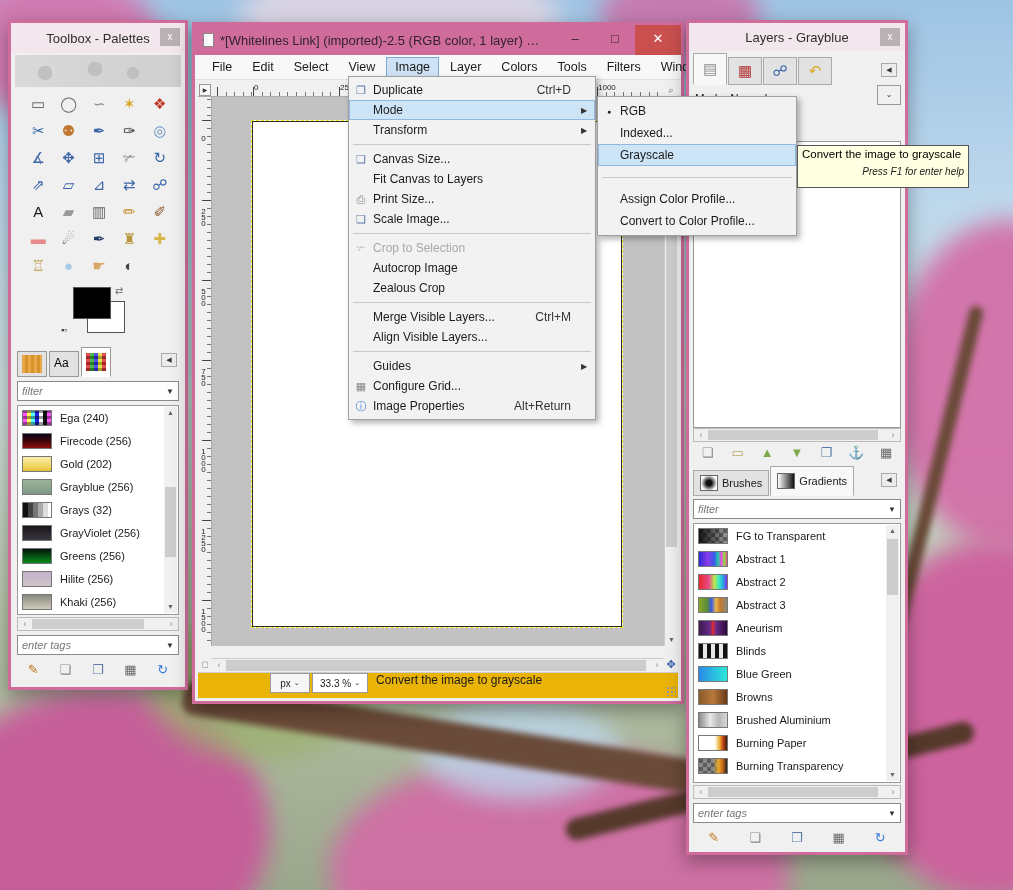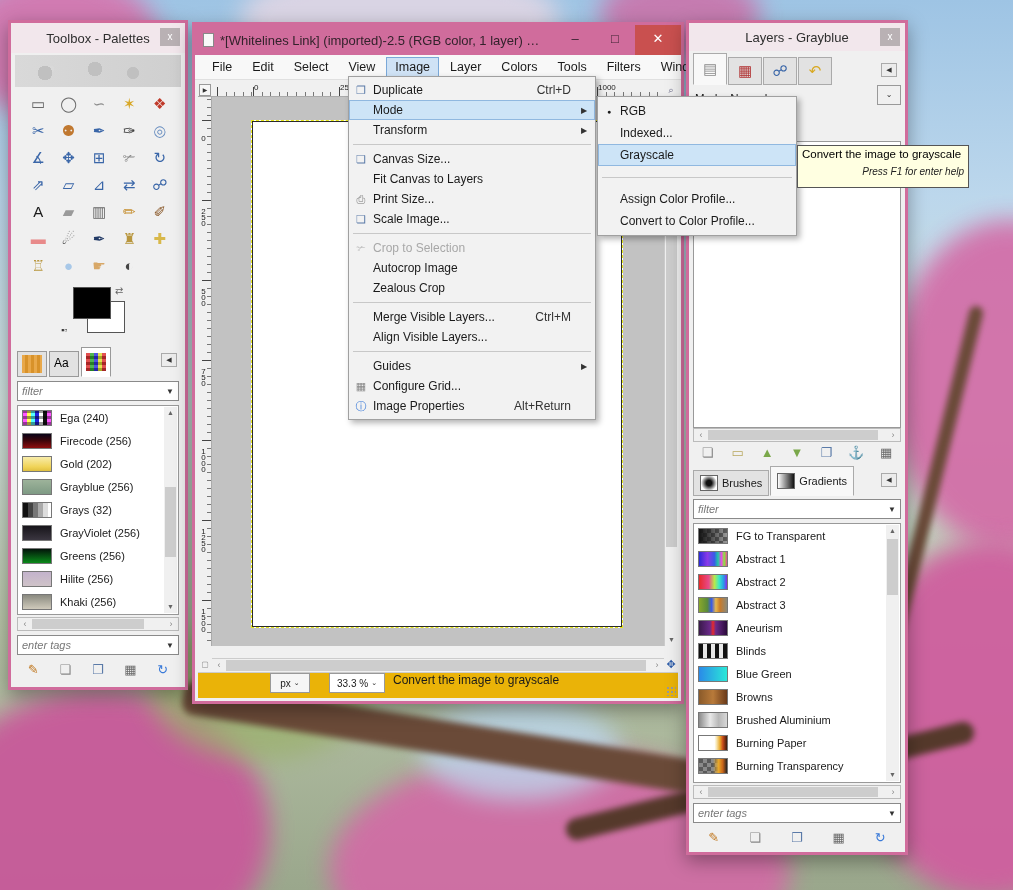--- a/index.html
+++ b/index.html
@@ -76,21 +76,21 @@
   .corner-menu { position:absolute; left:1px; top:1px; width:12px; height:12px; border:1px solid #999; background:#f6f6f6; font-size:6px; line-height:11px; text-align:center; color:#333; }
   .zoom-follow { position:absolute; right:0; top:0; width:14px; height:14px; font-size:9px; color:#557; text-align:center; line-height:14px; }
   .viewport { position:absolute; left:14px; top:14px; right:14px; bottom:52px; background:#c2c2c2; overflow:hidden; }
   .canvas { position:absolute; left:39px; top:23px; width:372px; height:508px; background:#fff; border:1px dashed #e8e81a; box-shadow:0 0 0 1px #2a2a2a inset; }
   .vscroll-c { position:absolute; right:0; top:14px; width:14px; bottom:52px; background:#f0f0f0; border-left:1px solid #ccc; }
   .hscroll-c { position:absolute; left:14px; right:14px; bottom:26px; height:14px; background:#f0f0f0; border-top:1px solid #ccc; }
   .qmask { position:absolute; left:0; bottom:26px; width:14px; height:14px; font-size:8px; color:#888; text-align:center; line-height:13px; }
   .navbtn { position:absolute; right:0; bottom:26px; width:14px; height:14px; color:#2a5aa8; font-size:11px; line-height:13px; text-align:center; }
   .statusbar { position:absolute; left:0; right:0; bottom:0; height:26px; background:#eab308; border-top:1px solid #ccc; display:flex; }
   .unitbox { margin-left:72px; width:40px; height:20px; border:1px solid #999; background:#f6f6f6; font-size:10px; display:flex; align-items:center; justify-content:center; color:#222; }
-  .zoombox { margin-left:19px; width:56px; height:20px; border:1px solid #999; background:#fff; font-size:10px; display:flex; align-items:center; justify-content:center; color:#222; }
+  .zoombox { margin-left:2px; width:56px; height:20px; border:1px solid #999; background:#fff; font-size:10px; display:flex; align-items:center; justify-content:center; color:#222; }
   .statustext { margin-left:8px; font-size:12px; color:#1a1a1a; }
   .grip { position:absolute; right:2px; bottom:2px; width:10px; height:10px; background-image:radial-gradient(circle 1px,#999 1px,transparent 1.5px); background-size:4px 4px; }
 
   
   .popup { position:absolute; background:#f2f2f2; border:1px solid #a0a0a0; box-shadow:3px 3px 6px rgba(0,0,0,.3); z-index:50; padding:3px 0; }
   #imagemenu { left:348px; top:76px; width:248px; }
   #modemenu { left:597px; top:96px; width:200px; }
   .menu-item { display:flex; align-items:center; height:20px; font-size:12px; color:#1a1a1a; padding-right:4px; }
   #modemenu .menu-item { height:22px; }
   .menu-item .mi-icon { width:24px; text-align:center; font-size:11px; flex:none; }

